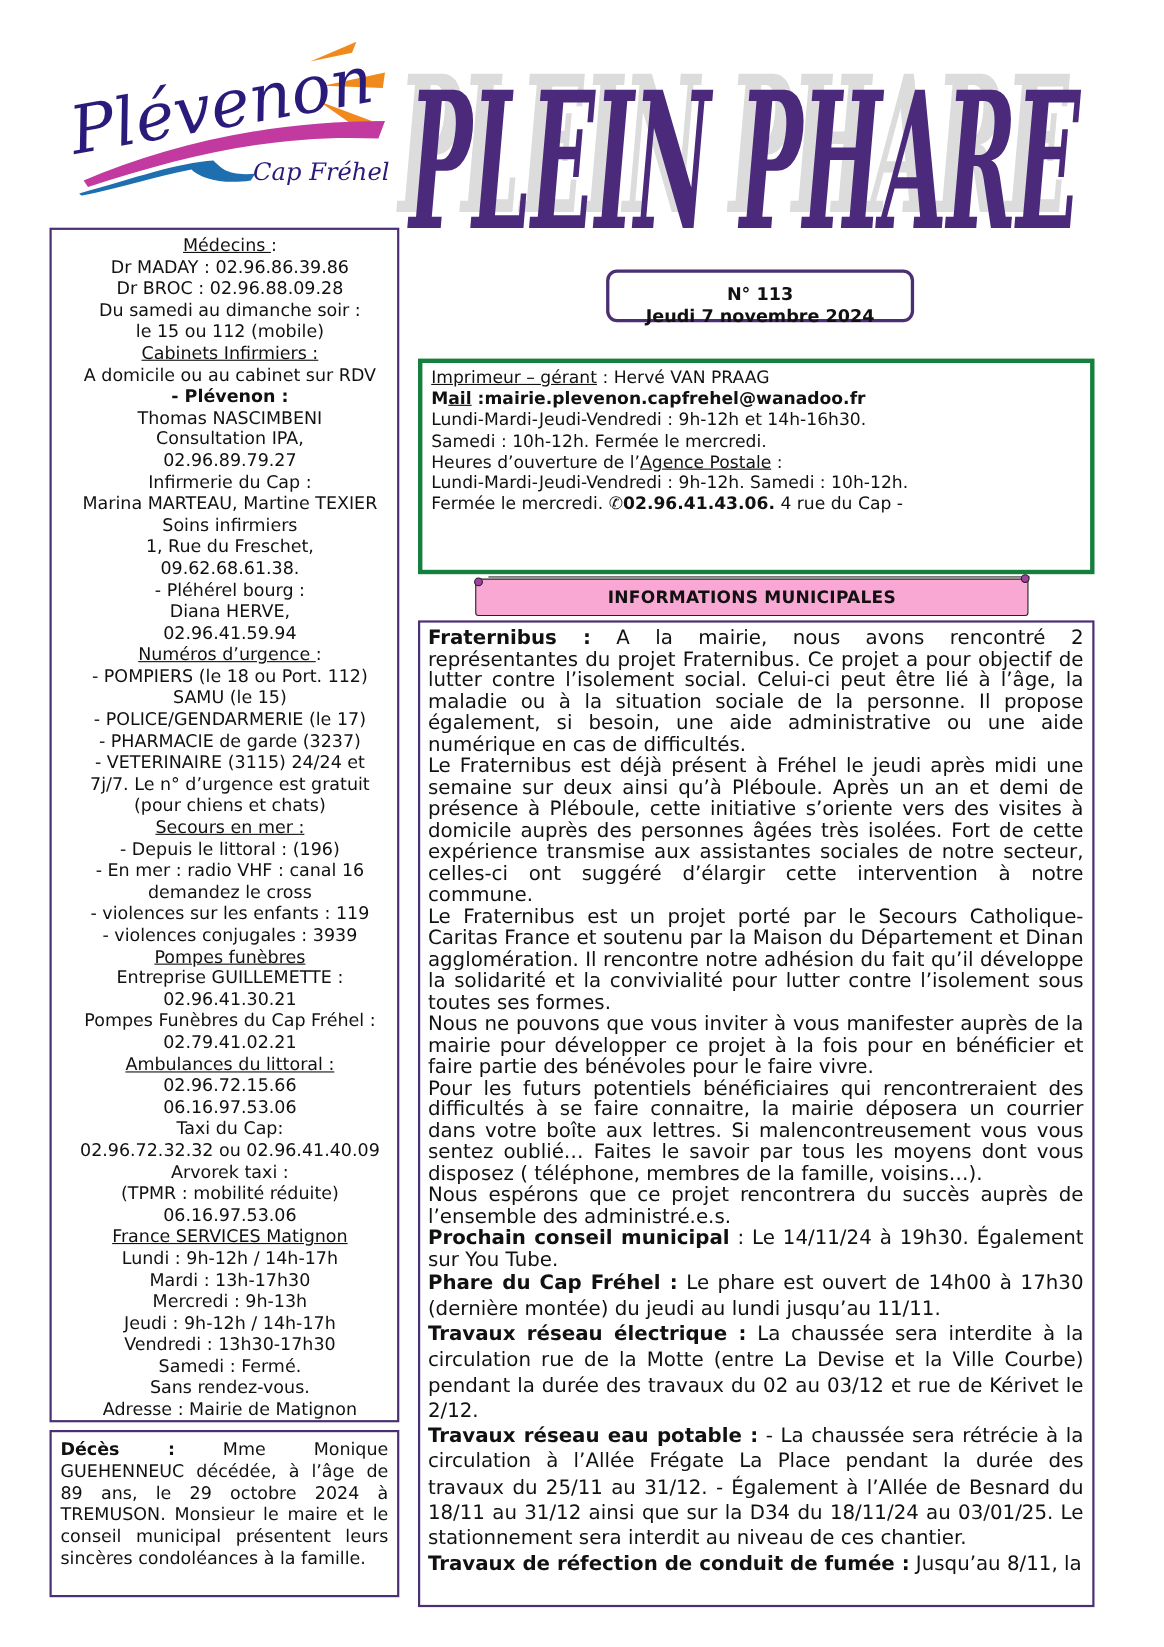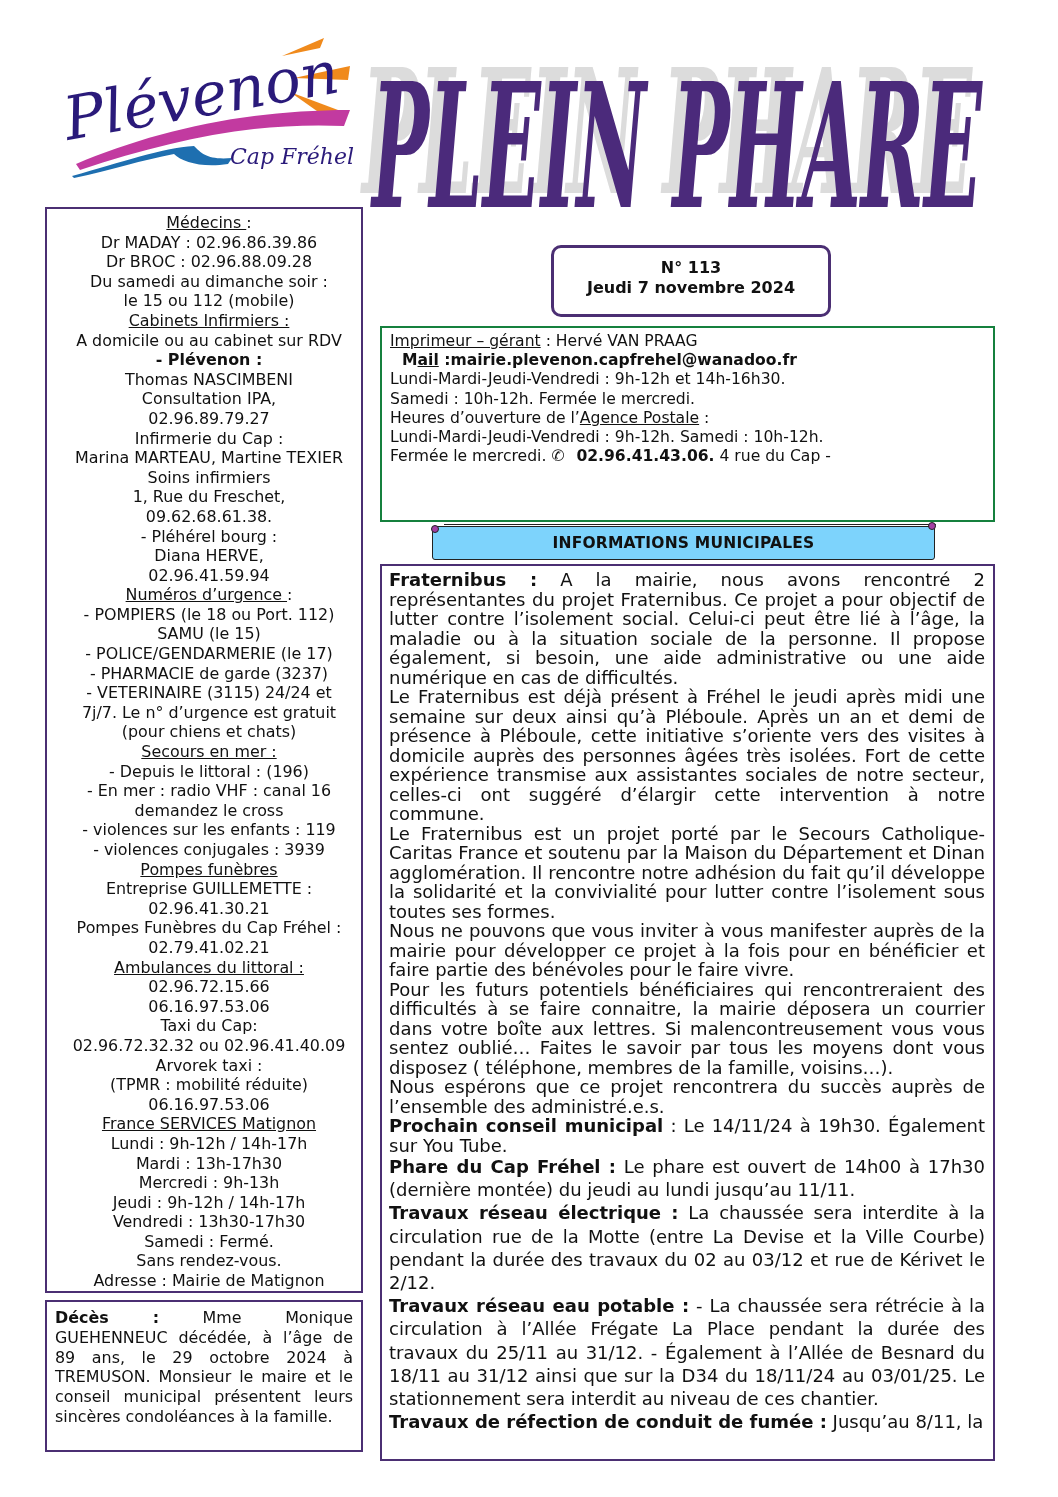--- a/index.html
+++ b/index.html
@@ -30,41 +30,41 @@
     position: absolute; left: 45px; top: 1300px; width: 318px; height: 152px;
     border: 2px solid #4b2f73;
     padding: 6px 8px 0 8px;
     font-size: 15.9px; line-height: 19.8px;
     text-align: justify;
   }
   .deces-box .b { font-weight: bold; }
 
   
   .issue-box {
-    position: absolute; left: 551px; top: 245px; width: 280px; height: 72px;
+    position: absolute; left: 551px; top: 245px; width: 280px; height: 48px;
     border: 3px solid #4b2f73; border-radius: 10px;
     text-align: center; font-weight: bold; font-size: 16px; line-height: 20px;
     padding-top: 10px;
   }
 
   
   .info-box {
     position: absolute; left: 380px; top: 326px; width: 615px; height: 196px;
-    border: 2px solid #15803d;
+    border: 4px solid #15803d;
     padding: 4px 8px;
     font-size: 15.6px; line-height: 19.2px;
   }
   .info-box .line { display: block; white-space: nowrap; }
   .info-box .u { text-decoration: underline; }
-  .info-box .b { font-weight: bold; margin-left: 12px; }
+  .info-box .b { font-weight: bold; }
 
   
   .banner {
     position: absolute; left: 432px; top: 526px; width: 503px; height: 34px;
-    background: #7dd3fc;
+    background: #f9a8d4;
     border: 1.5px solid #222;
     border-radius: 3px;
     text-align: center;
     font-weight: bold; font-size: 15.5px; line-height: 32px; color: #111;
     letter-spacing: 0.2px;
   }
   .banner::before, .banner::after {
     content: ""; position: absolute; width: 6px; height: 6px; border-radius: 50%;
     border: 1.5px solid #222; background: #a33fa3;
   }

